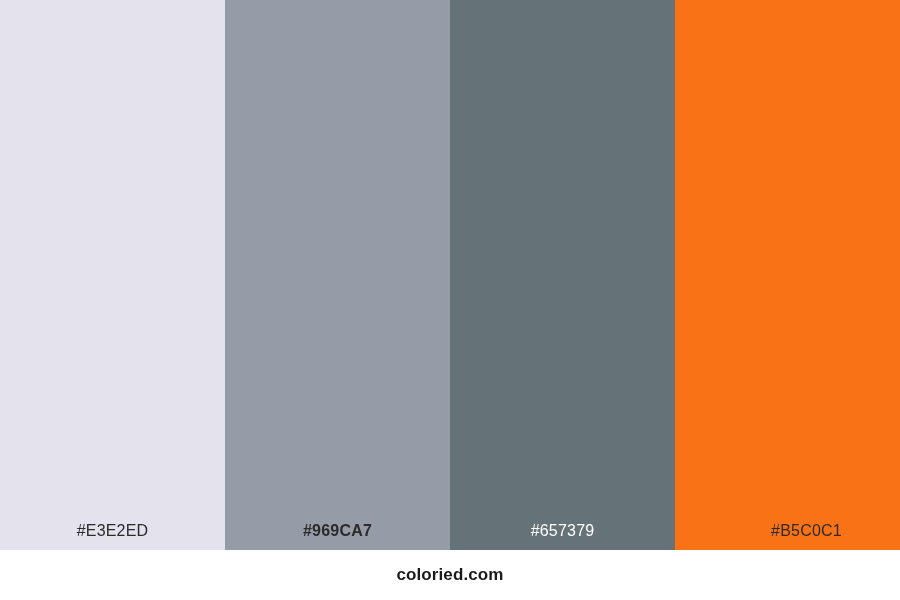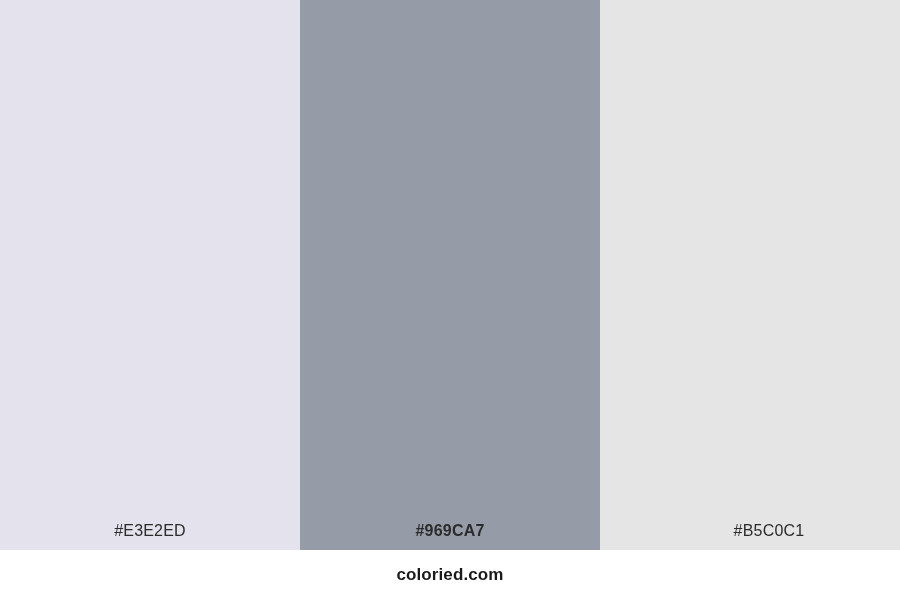--- a/index.html
+++ b/index.html
@@ -92,22 +92,25 @@
   <div class="swatch-strip">
 
     <div class="swatch" style="background-color: rgb(227, 226, 237);">
       <span class="swatch-label">#E3E2ED</span>
     </div>
 
     <div class="swatch" style="background-color: rgb(150, 156, 167); font-weight: bold;">
       <span class="swatch-label">#969CA7</span>
     </div>
 
+    <div class="swatch" style="background-color: rgb(101, 115, 121);">
+      <span class="swatch-label on-dark">#657379</span>
+    </div>
 
-    <div class="swatch" style="background-color: #e5e5e5; padding-left: 38px;">
+    <div class="swatch" style="background-color: #f97316; padding-left: 38px;">
       <span class="swatch-label">#B5C0C1</span>
     </div>
 
 
   </div>
 
   <div class="footer">
     <span class="footer-brand">coloried.com</span>
   </div>
 

